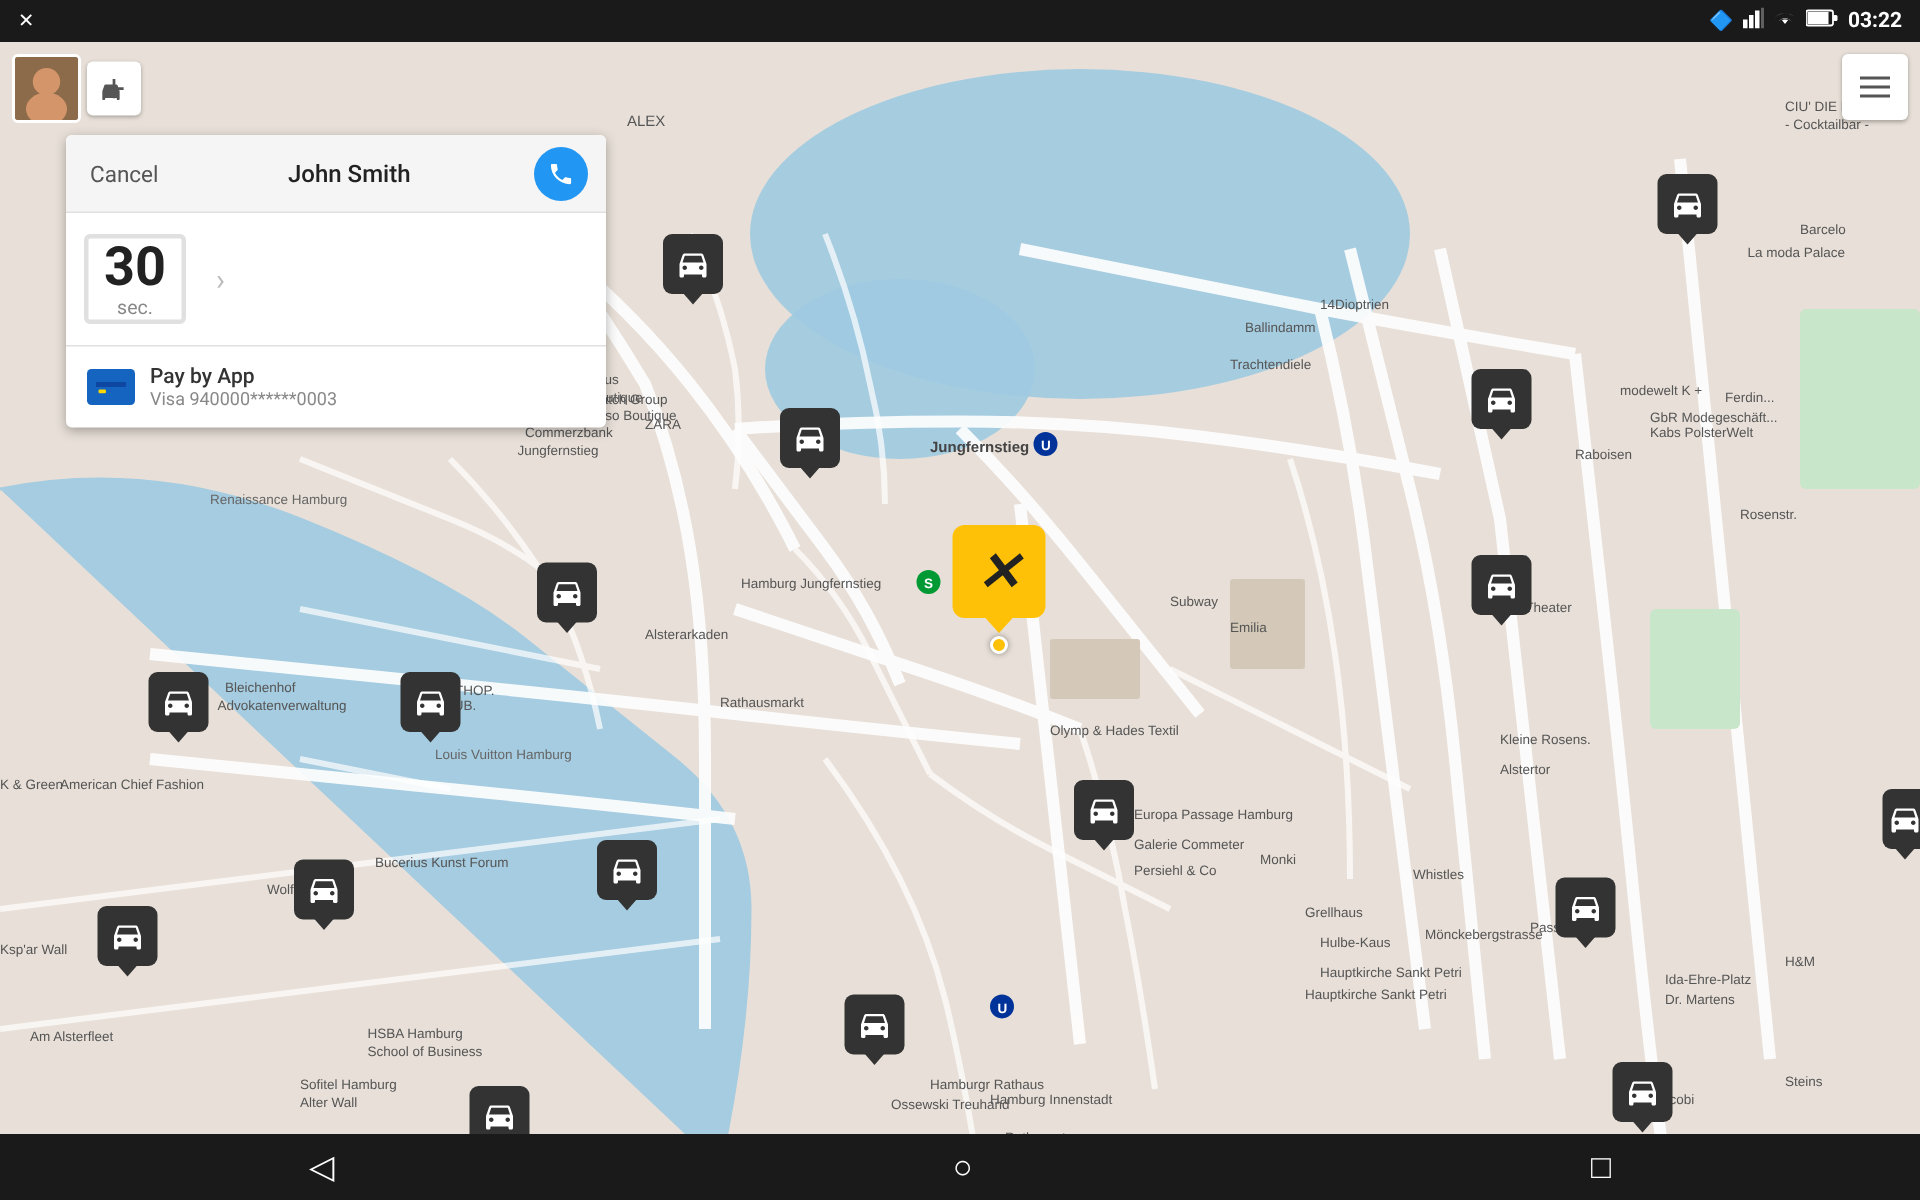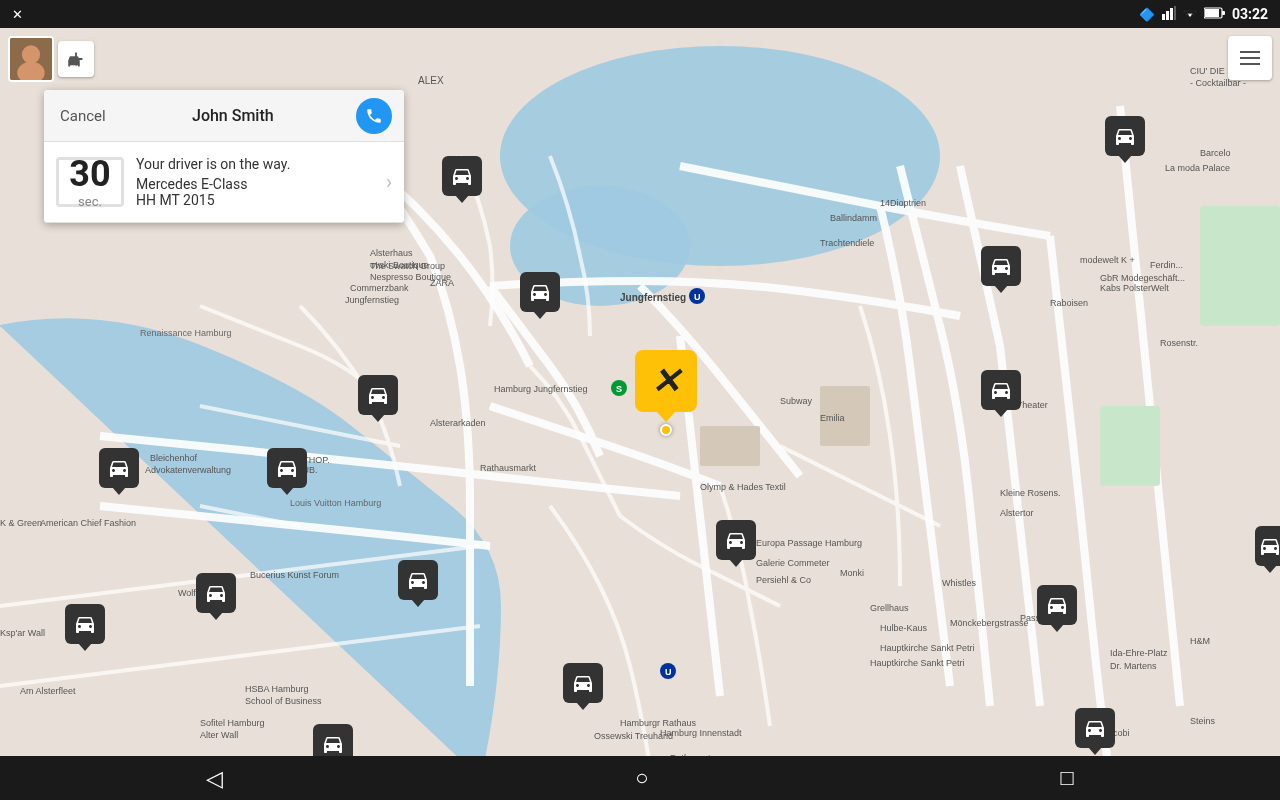--- a/index.html
+++ b/index.html
@@ -75,21 +75,21 @@
       width: 36px; height: 36px; background: #2196F3; border-radius: 50%;
       display: flex; align-items: center; justify-content: center; cursor: pointer;
     }
 
     
     #driver-info {
       display: flex; align-items: center; padding: 14px 12px;
       border-bottom: 1px solid #e0e0e0; gap: 12px;
     }
     #countdown {
-      width: 68px; height: 50px; border: 3px solid #e0e0e0; border-radius: 4px;
+      width: 68px; height: 60px; border: 3px solid #e0e0e0; border-radius: 4px;
       display: flex; flex-direction: column; align-items: center; justify-content: center;
       flex-shrink: 0;
     }
     #countdown-number { font-size: 36px; font-weight: bold; color: #222; line-height: 1; }
     #countdown-unit { font-size: 13px; color: #888; margin-top: 2px; }
     #driver-details { flex: 1; }
     #driver-status { font-size: 14px; color: #333; margin-bottom: 4px; }
     #car-model { font-size: 14px; color: #333; }
     #car-plate { font-size: 14px; color: #333; }
     #chevron-right { color: #bbb; font-size: 20px; margin-left: 8px; }
@@ -462,27 +462,35 @@
         <path d="M6.62 10.79c1.44 2.83 3.76 5.14 6.59 6.59l2.2-2.2c.27-.27.67-.36 1.02-.24 1.12.37 2.33.57 3.57.57.55 0 1 .45 1 1V20c0 .55-.45 1-1 1-9.39 0-17-7.61-17-17 0-.55.45-1 1-1h3.5c.55 0 1 .45 1 1 0 1.25.2 2.45.57 3.57.11.35.03.74-.25 1.02l-2.2 2.2z"></path>
       </svg>
     </div>
   </div>
 
   <div id="driver-info">
     <div id="countdown">
       <span id="countdown-number">30</span>
       <span id="countdown-unit">sec.</span>
     </div>
-    <div id="driver-details">
-      <div id="driver-status">Your driver is on the way.</div>
-      <div id="car-model">Mercedes E-Class</div>
-      <div id="car-plate">HH MT 2015</div>
+    <span id="chevron-right">›</span>
+  </div>
+
+  <div id="payment-row">
+    <div id="payment-icon">
+      <svg width="20" height="16" viewBox="0 0 24 18" fill="white">
+        <rect width="24" height="18" rx="2" fill="#1565C0"></rect>
+        <rect x="0" y="5" width="24" height="4" fill="#0D47A1"></rect>
+        <rect x="2" y="11" width="6" height="3" fill="#FFD700" rx="1"></rect>
+      </svg>
     </div>
-    <span id="chevron-right">›</span>
-  </div>
-
+    <div id="payment-details">
+      <div id="payment-method">Pay by App</div>
+      <div id="payment-card">Visa 940000******0003</div>
+    </div>
+  </div>
 </div>
 
 <div id="nav-bar">
   <span class="nav-btn">◁</span>
   <span class="nav-btn">○</span>
   <span class="nav-btn">□</span>
 </div>
 
 </body></html>

